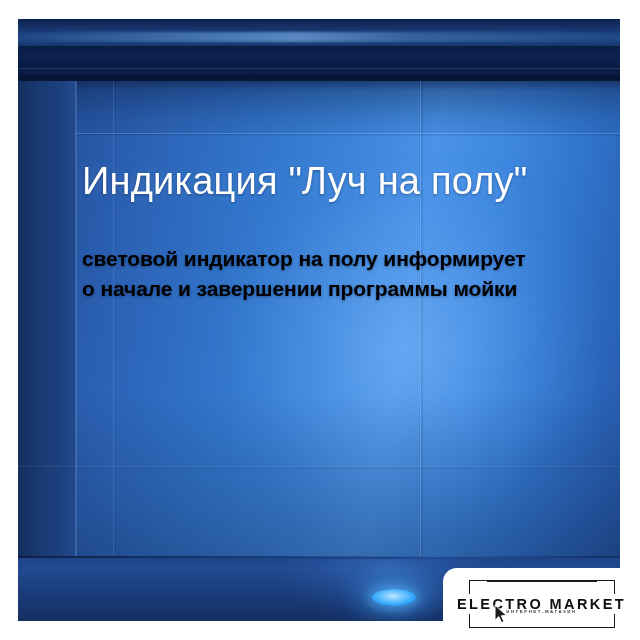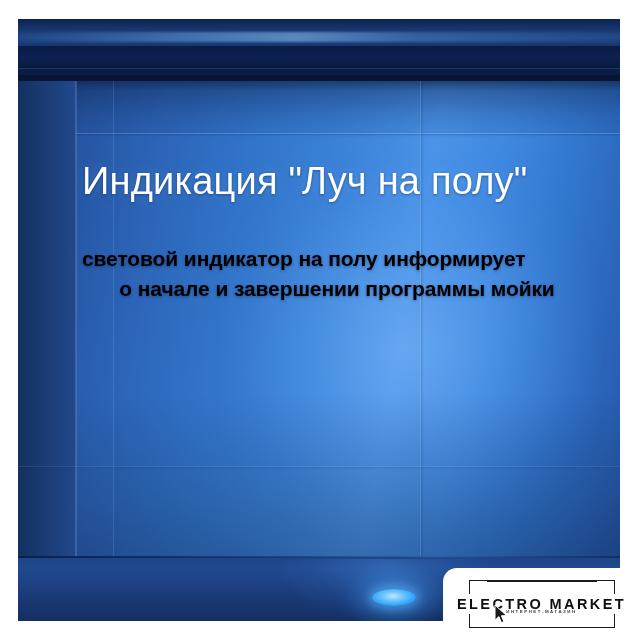--- a/index.html
+++ b/index.html
@@ -195,21 +195,21 @@
   }
   .subline{
     margin:40px 0 0 0;
     font-size:21px;
     line-height:1.42;
     font-weight:700;
     letter-spacing:-.1px;
     color:#000000;
     text-shadow:0 1px 3px rgba(10,30,70,.45);
   }
-  .subline .l2{display:block;text-align:center;}
+  .subline .l2{display:block;}
 
   
   .logo-card{
     position:absolute;
     left:443px;top:568px;
     width:197px;height:72px;
     background:#ffffff;
     border-top-left-radius:14px;
     display:flex;align-items:center;justify-content:center;
   }

